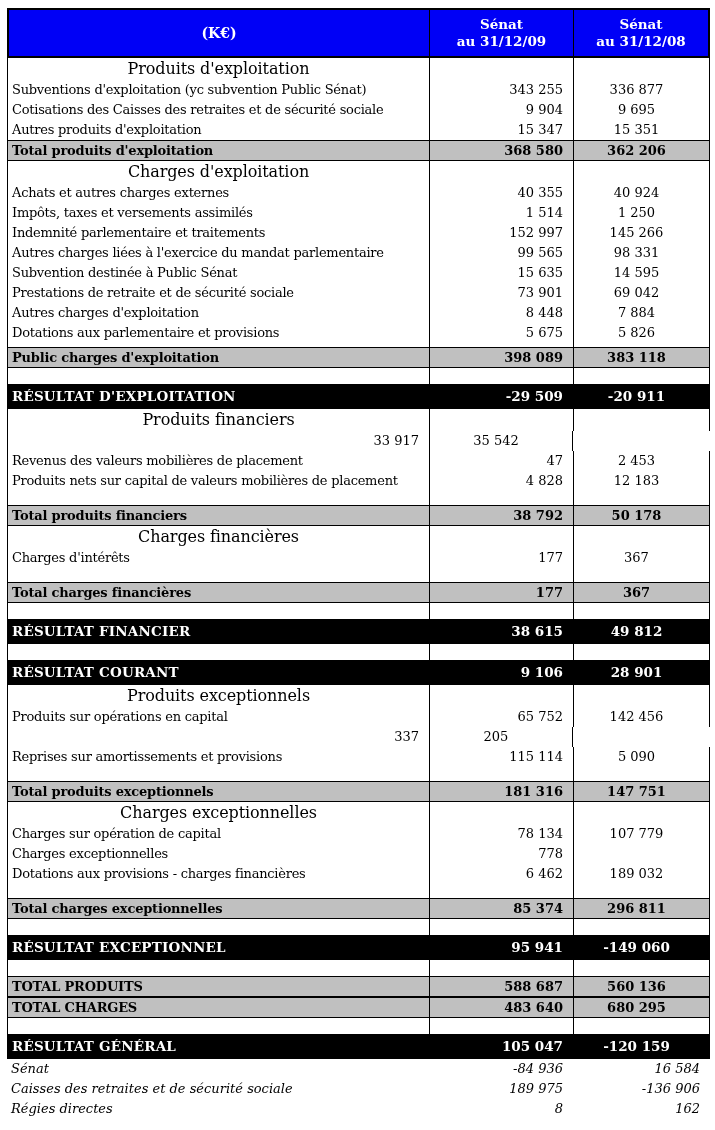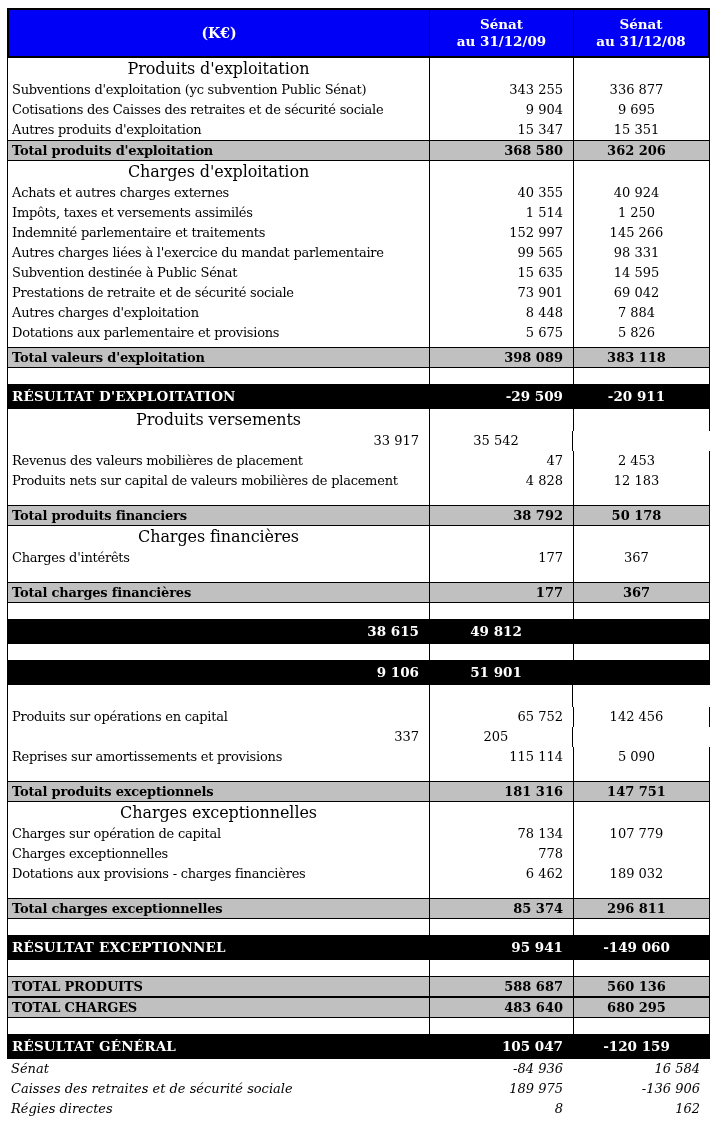--- a/index.html
+++ b/index.html
@@ -145,36 +145,36 @@
           <div class="cell c1">Dotations aux parlementaire et provisions</div>
           <div class="cell c2 num">5 675</div>
           <div class="cell c3 num">5 826</div>
         </div>
         <div class="row bordered pad_s">
           <div class="cell c1"></div>
           <div class="cell c2 num"></div>
           <div class="cell c3 num"></div>
         </div>
         <div class="row bordered total">
-          <div class="cell c1">Total valeurs d'exploitation</div>
+          <div class="cell c1">Public charges d'exploitation</div>
           <div class="cell c2 num">398 089</div>
           <div class="cell c3 num">383 118</div>
         </div>
         <div class="row bordered spacer">
           <div class="cell c1"></div>
           <div class="cell c2 num"></div>
           <div class="cell c3 num"></div>
         </div>
         <div class="row bordered result">
           <div class="cell c1">RÉSULTAT D'EXPLOITATION</div>
           <div class="cell c2 num">-29 509</div>
           <div class="cell c3 num">-20 911</div>
         </div>
         <div class="row bordered section">
-          <div class="cell c1">Produits versements</div>
+          <div class="cell c1">Produits financiers</div>
           <div class="cell c2 num"></div>
           <div class="cell c3 num"></div>
         </div>
         <div class="row bordered data">
           <div class="cell c2 num">33 917</div>
           <div class="cell c3 num">35 542</div>
         </div>
         <div class="row bordered data">
           <div class="cell c1">Revenus des valeurs mobilières de placement</div>
           <div class="cell c2 num">47</div>
@@ -214,33 +214,36 @@
           <div class="cell c1">Total charges financières</div>
           <div class="cell c2 num">177</div>
           <div class="cell c3 num">367</div>
         </div>
         <div class="row bordered spacer">
           <div class="cell c1"></div>
           <div class="cell c2 num"></div>
           <div class="cell c3 num"></div>
         </div>
         <div class="row bordered result">
+          <div class="cell c1">RÉSULTAT FINANCIER</div>
           <div class="cell c2 num">38 615</div>
           <div class="cell c3 num">49 812</div>
         </div>
         <div class="row bordered spacer">
           <div class="cell c1"></div>
           <div class="cell c2 num"></div>
           <div class="cell c3 num"></div>
         </div>
         <div class="row bordered result">
+          <div class="cell c1">RÉSULTAT COURANT</div>
           <div class="cell c2 num">9 106</div>
-          <div class="cell c3 num">51 901</div>
-        </div>
-        <div class="row bordered section">
+          <div class="cell c3 num">28 901</div>
+        </div>
+        <div class="row bordered section">
+          <div class="cell c1">Produits exceptionnels</div>
           <div class="cell c2 num"></div>
           <div class="cell c3 num"></div>
         </div>
         <div class="row bordered data">
           <div class="cell c1">Produits sur opérations en capital</div>
           <div class="cell c2 num">65 752</div>
           <div class="cell c3 num">142 456</div>
         </div>
         <div class="row bordered data">
           <div class="cell c2 num">337</div>

